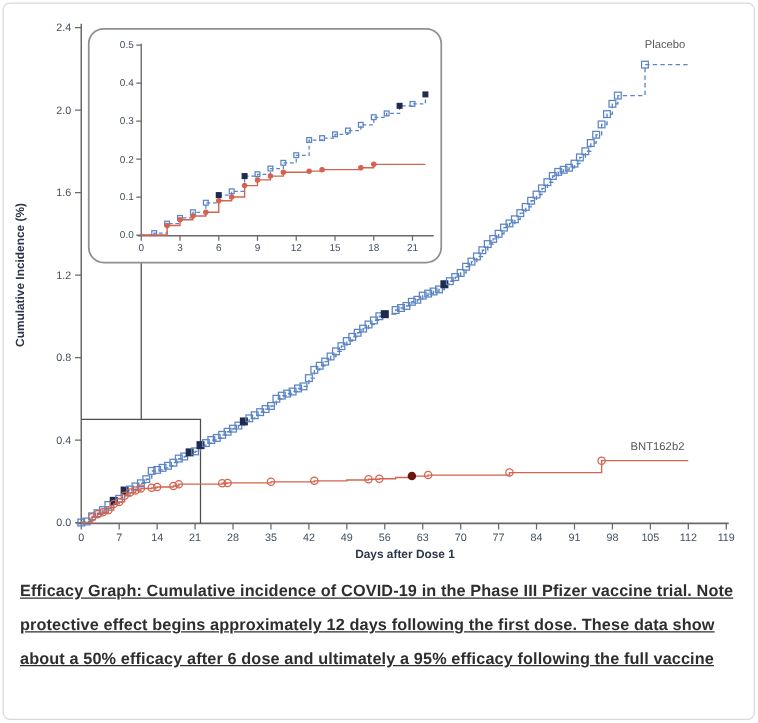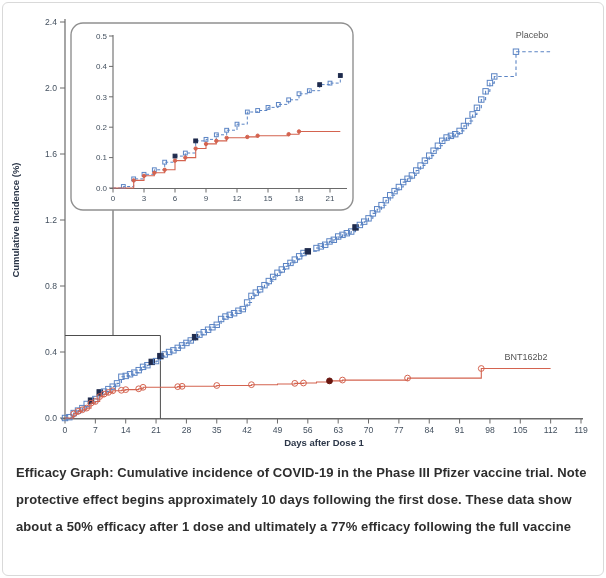--- a/index.html
+++ b/index.html
@@ -13,21 +13,21 @@
   svg{display:block;}
   .caption{
     padding:6px 13px 0 13px;
     font-family:"Liberation Sans",sans-serif;
     font-weight:bold;
     font-size:13px;
     line-height:27px;
     color:#2e2e2e;
     letter-spacing:0.1px;
   }
-  .caption div{white-space:nowrap;}
+  .caption div{white-space:nowrap;text-decoration:underline;}
 </style>
 </head>
 <body>
 
 <div class="frame">
   <div class="chart-wrap">
     <svg id="chart" width="606" height="450" viewBox="0 0 606 450">
         <g>
           <line x1="62" y1="16" x2="62" y2="415.7" stroke="#6a6a6a" stroke-width="1.2"></line>
           <line x1="58" y1="415.7" x2="580" y2="415.7" stroke="#6a6a6a" stroke-width="1.5"></line>
@@ -294,16 +294,16 @@
             <circle cx="244.33333333333334" cy="133.928" r="1.7" fill="#d4634f" stroke="#d4634f" stroke-width="1"></circle>
             <circle cx="254.66666666666669" cy="132.712" r="1.7" fill="#d4634f" stroke="#d4634f" stroke-width="1"></circle>
             <circle cx="285.6666666666667" cy="131.192" r="1.7" fill="#d4634f" stroke="#d4634f" stroke-width="1"></circle>
             <circle cx="296" cy="128.45600000000002" r="1.7" fill="#d4634f" stroke="#d4634f" stroke-width="1"></circle>
           </g>
         </g>
       </svg>
   </div>
   <div class="caption">
     <div>Efficacy Graph: Cumulative incidence of COVID-19 in the Phase III Pfizer vaccine trial. Note</div>
-    <div>protective effect begins approximately 10 days following the first dose. These data show</div>
-    <div>about a 50% efficacy after 1 dose and ultimately a 77% efficacy following the full vaccine</div>
+    <div>protective effect begins approximately 12 days following the first dose. These data show</div>
+    <div>about a 50% efficacy after 6 dose and ultimately a 95% efficacy following the full vaccine</div>
   </div>
 </div>
 
 </body></html>

